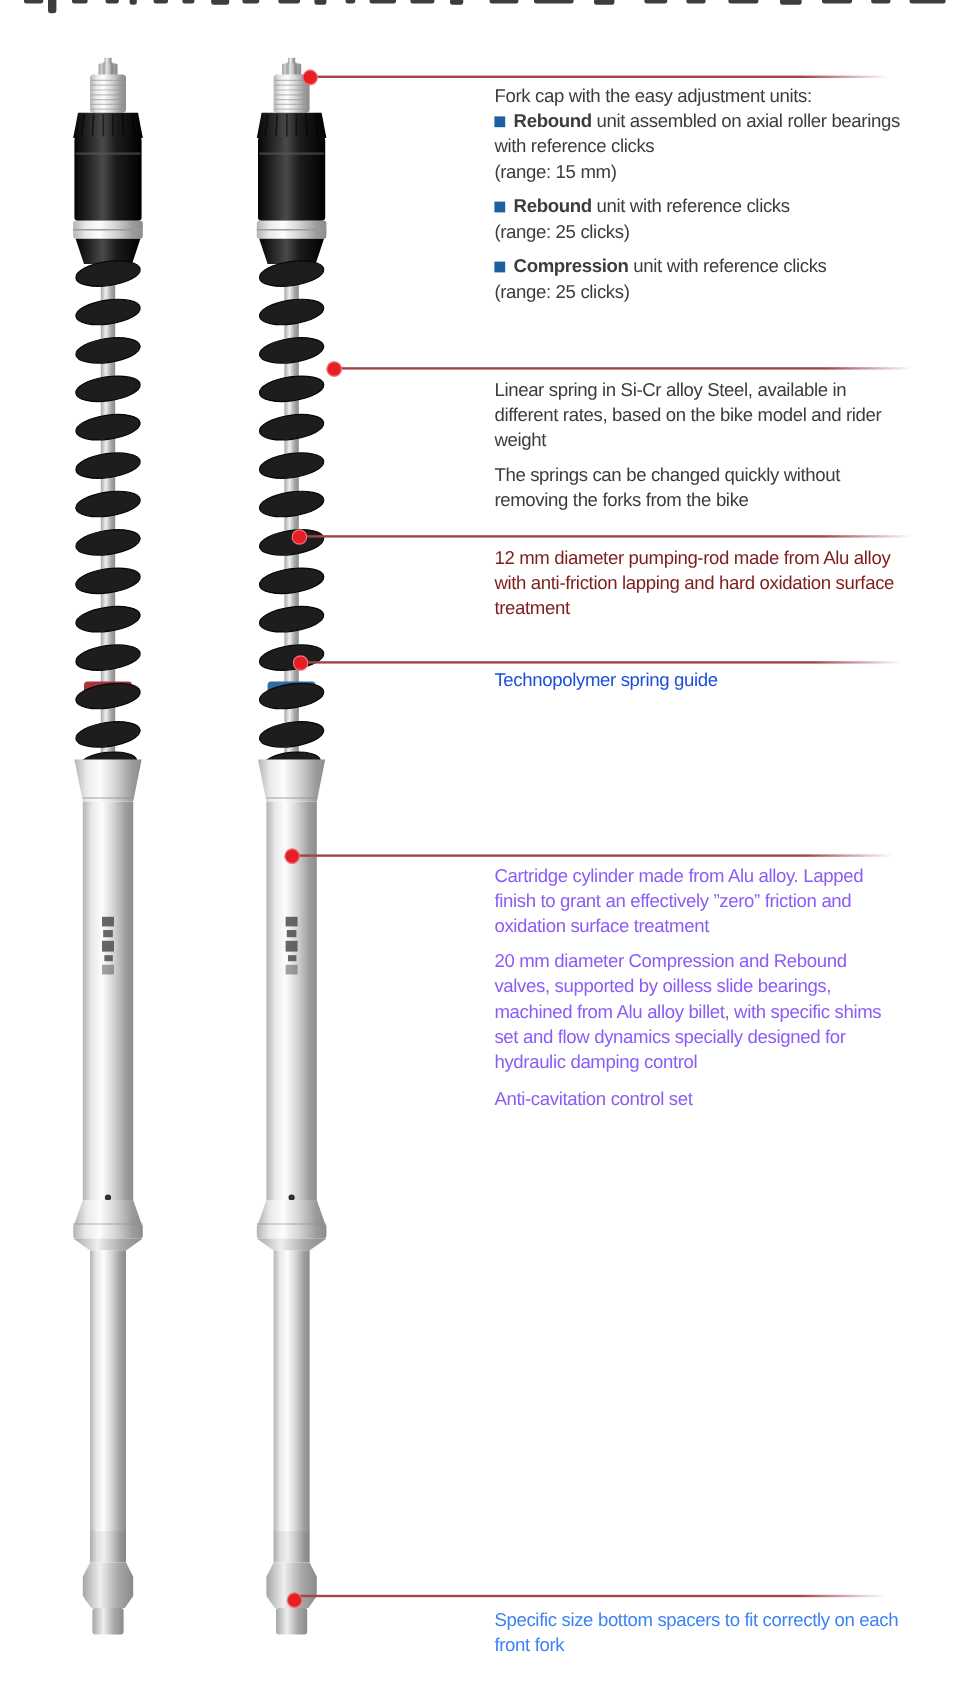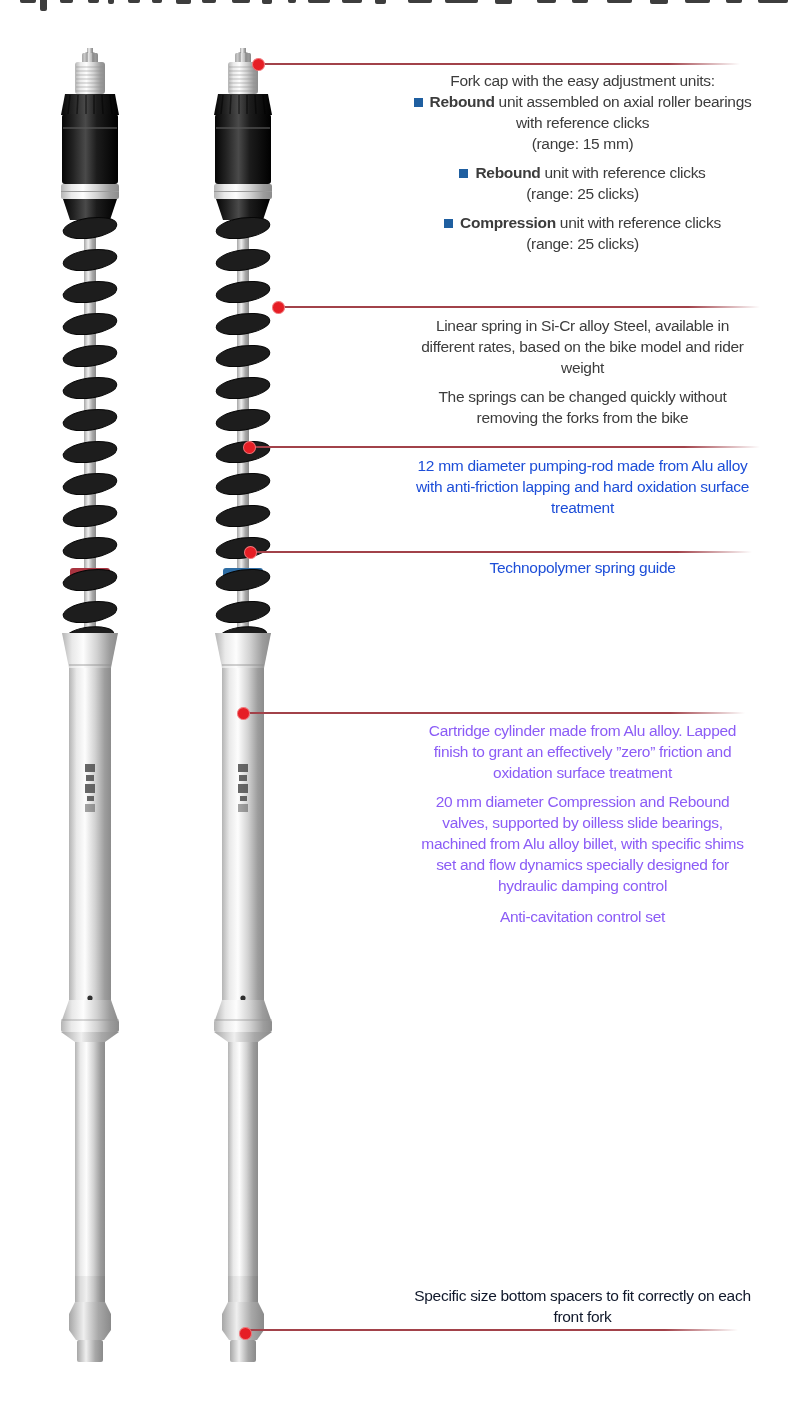--- a/index.html
+++ b/index.html
@@ -11,21 +11,21 @@
   .frag{position:absolute;top:0;background:#3d3d3d;border-radius:0 0 2px 2px;}
   
   .fork-svg{position:absolute;top:48px;}
   
   .cline{position:absolute;height:2px;}
   .cdot{
     position:absolute;width:13px;height:13px;border-radius:50%;
     box-shadow:0 0 0 1px rgba(255,255,255,.4) inset;
   }
   
-  .cblock{position:absolute;left:412px;width:341px;font-size:15.5px;line-height:21px;letter-spacing:-0.3px;text-align:center;}
+  .cblock{position:absolute;left:412px;width:341px;font-size:15.5px;line-height:21px;letter-spacing:-0.3px;}
   .cblock p{margin:0 0 8px 0;}
   .cblock p:last-child{margin-bottom:0;}
   .sq{display:inline-block;width:9px;height:9px;margin-right:7px;position:relative;top:0px;}
   .range-line{display:block;}
   b{letter-spacing:-0.3px;}
 </style>
 </head>
 <body>
 
 <div class="stage" style="color: rgb(60, 60, 60);">
@@ -200,31 +200,31 @@
     <p><span class="sq" style="background: rgb(31, 95, 160);"></span><b>Rebound</b><span> unit assembled on axial roller bearings with reference clicks</span><span class="range-line">(range: 15 mm)</span></p>
     <p><span class="sq" style="background: rgb(31, 95, 160);"></span><b>Rebound</b><span> unit with reference clicks</span><span class="range-line">(range: 25 clicks)</span></p>
     <p><span class="sq" style="background: rgb(31, 95, 160);"></span><b>Compression</b><span> unit with reference clicks</span><span class="range-line">(range: 25 clicks)</span></p>
   </div>
 
   <div class="cblock" style="top: 315px; color: rgb(60, 60, 60);">
     <p>Linear spring in Si-Cr alloy Steel, available in different rates, based on the bike model and rider weight</p>
     <p>The springs can be changed quickly without removing the forks from the bike</p>
   </div>
 
-  <div class="cblock" style="top: 455px; color: #1d4ed8;">
+  <div class="cblock" style="top: 455px; color: #7f1d1d;">
     <p>12 mm diameter pumping-rod made from Alu alloy with anti-friction lapping and hard oxidation surface treatment</p>
   </div>
 
   <div class="cblock" style="top: 557px; color: #1d4ed8;">
     <p>Technopolymer spring guide</p>
   </div>
 
   <div class="cblock" style="top: 720px; color: #8b5cf6;">
     <p>Cartridge cylinder made from Alu alloy. Lapped finish to grant an effectively ”zero” friction and oxidation surface treatment</p>
     <p style="margin-bottom:10px">20 mm diameter Compression and Rebound valves, supported by oilless slide bearings, machined from Alu alloy billet, with specific shims set and flow dynamics specially designed for  hydraulic damping control</p>
     <p>Anti-cavitation control set</p>
   </div>
 
-  <div class="cblock" style="top: 1285px; color: #0f172a;">
+  <div class="cblock" style="top: 1340px; color: #3b82f6;">
     <p>Specific size bottom spacers to fit correctly on each front fork</p>
   </div>
 
 </div>
 
 </body></html>

